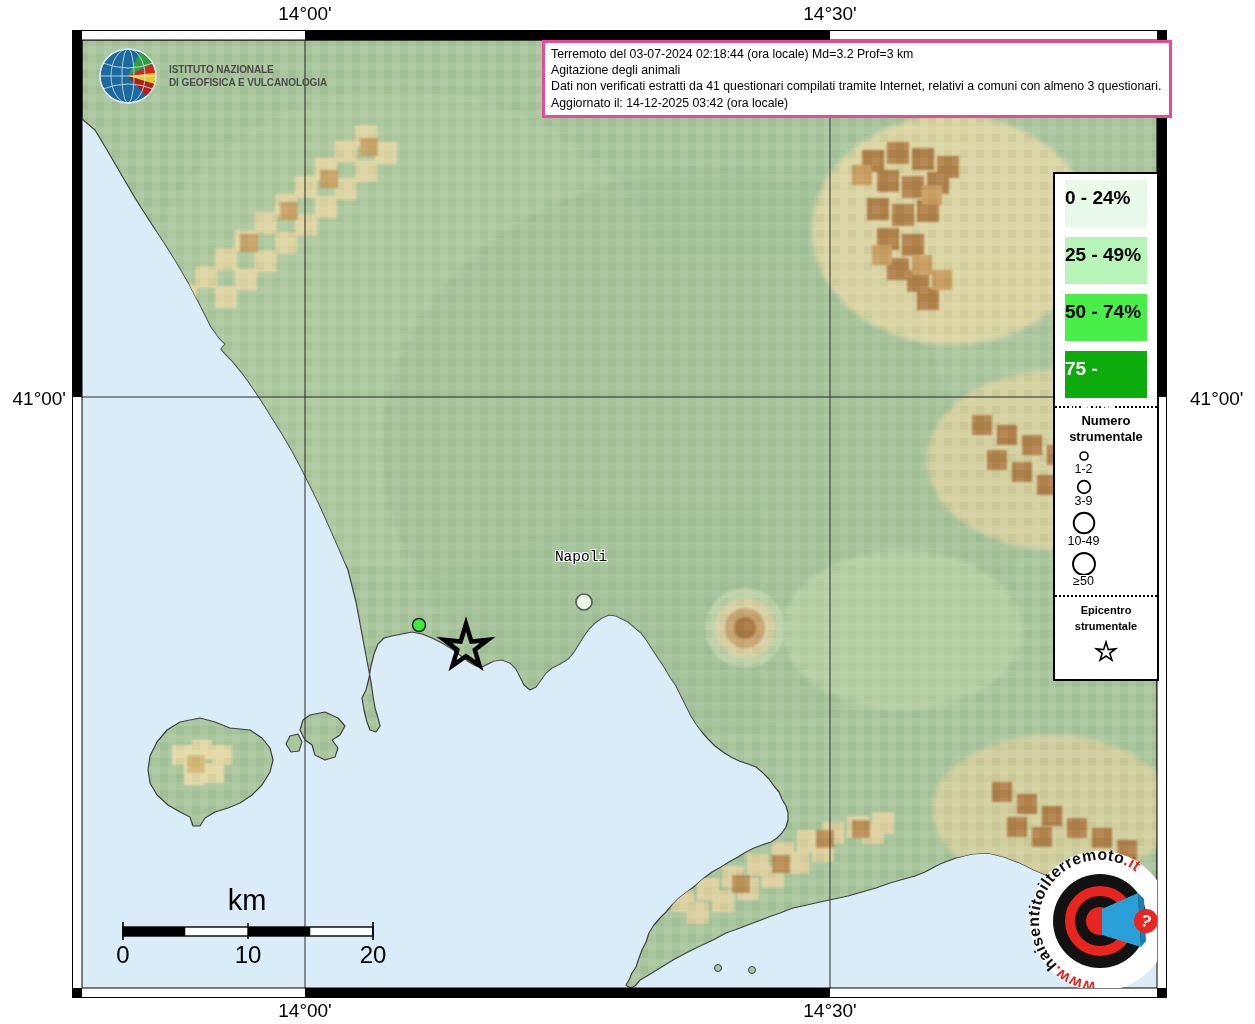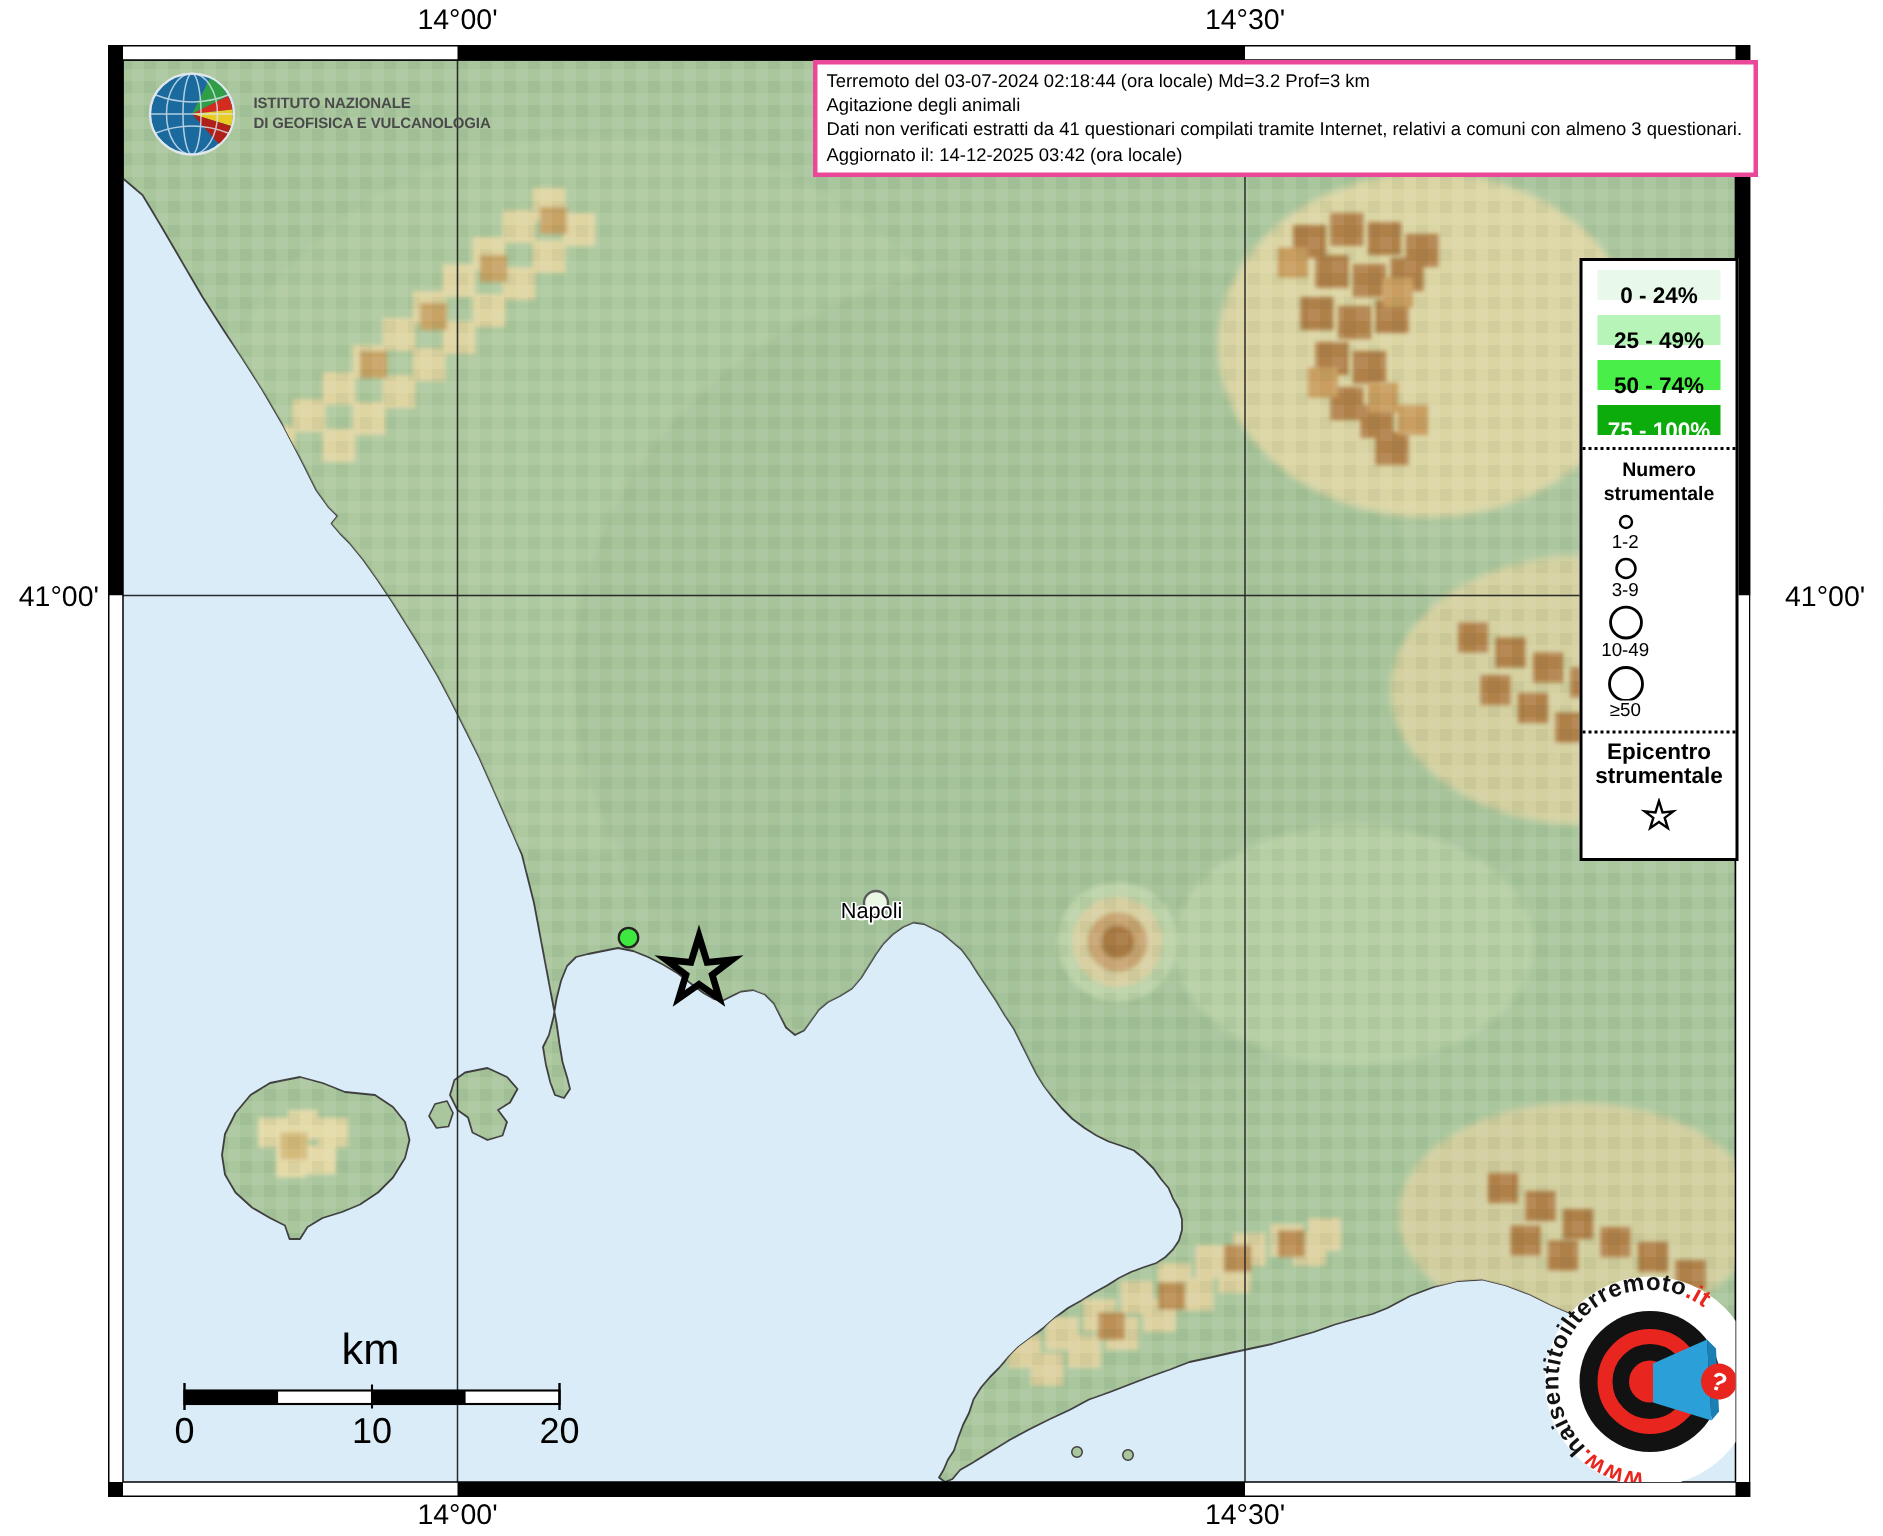--- a/index.html
+++ b/index.html
@@ -17,29 +17,29 @@
             padding:3px 6px 4px 6px;font-size:12.3px;line-height:16.2px;color:#000;z-index:30;}
   
   .ingv{left:98px;top:46px;z-index:20;display:flex;align-items:center;}
   .ingv-text{margin-left:9px;font-size:10px;font-weight:bold;color:#4a4a4a;
              letter-spacing:-0.1px;line-height:13px;}
   
   .legend{left:1053px;top:172px;width:102px;background:#ffffff;border:2px solid #000;
           z-index:30;color:#000;}
   .legend-sec{padding:6px 4px 4px 4px;}
   .legend-title{font-size:13px;font-weight:bold;text-align:center;line-height:16px;padding:2px 2px 8px 2px;}
-  .swatch{width:82px;height:20px;margin:0 auto 10px auto;text-align:center;
-          font-size:15px;font-weight:bold;line-height:36px;}
+  .swatch{width:82px;height:47px;margin:0 auto 10px auto;text-align:left;
+          font-size:19px;font-weight:bold;line-height:36px;}
   .dotted-sep{border-top:2px dotted #000;margin:0;}
   .count-title{font-size:13px;font-weight:bold;text-align:center;line-height:16px;padding:3px 0 4px 0;}
   .count-grid{display:flex;flex-wrap:wrap;}
   .count-cell{width:49px;text-align:center;margin-bottom:3px;}
   .count-cell svg{display:block;margin:0 auto;}
   .count-label{font-size:12.5px;line-height:13px;}
-  .epi-title{font-size:15px;font-weight:bold;text-align:center;line-height:16px;padding:3px 0 4px 0;}
+  .epi-title{font-size:11px;font-weight:bold;text-align:center;line-height:16px;padding:3px 0 4px 0;}
   .epi-star{text-align:center;padding:2px 0 8px 0;}
   
   .city-label{font-size:14.5px;color:#000;transform:translateX(-50%);z-index:10;
               text-shadow:1px 0 0 #fff,-1px 0 0 #fff,0 1px 0 #fff,0 -1px 0 #fff,
                           1px 1px 0 #fff,-1px -1px 0 #fff,1px -1px 0 #fff,-1px 1px 0 #fff;}
   .km-label{font-size:29px;color:#000;transform:translateX(-50%);z-index:10;}
   .scale-num{font-size:24px;color:#000;transform:translateX(-50%);z-index:10;}
   
   .brand{left:1028px;top:845px;width:129px;height:143px;overflow:hidden;z-index:25;}
 </style>
@@ -347,21 +347,21 @@
     <div class="legend-sec" style="padding-top:2px;">
       <div class="epi-title">Epicentro strumentale</div>
       <div class="epi-star">
         <svg width="26" height="23">
           <polygon points="13,2 15.35,9.65 22.51,8.91 16.8,13.24 18.88,20.09 13,16 7.12,20.09 9.2,13.24 3.49,8.91 10.65,9.65" fill="none" stroke="#000" stroke-width="1.6"></polygon>
         </svg>
       </div>
     </div>
   </div>
 
-  <div class="abs city-label" style="left:581px;top:600px;">Napoli</div>
+  <div class="abs city-label" style="left:581px;top:549px;font-family:Liberation Mono, monospace;">Napoli</div>
   <div class="abs km-label" style="left:247px;top:884px;">km</div>
   <div class="abs scale-num" style="left:123px;top:941px;">0</div>
   <div class="abs scale-num" style="left:248px;top:941px;">10</div>
   <div class="abs scale-num" style="left:373px;top:941px;">20</div>
 
   <div class="abs brand">
     <svg width="145" height="150" viewBox="0 0 145 150">
       <defs>
         <path id="tcirc" d="M 72 137 A 61 61 0 1 1 133 76" fill="none"></path>
       </defs>

